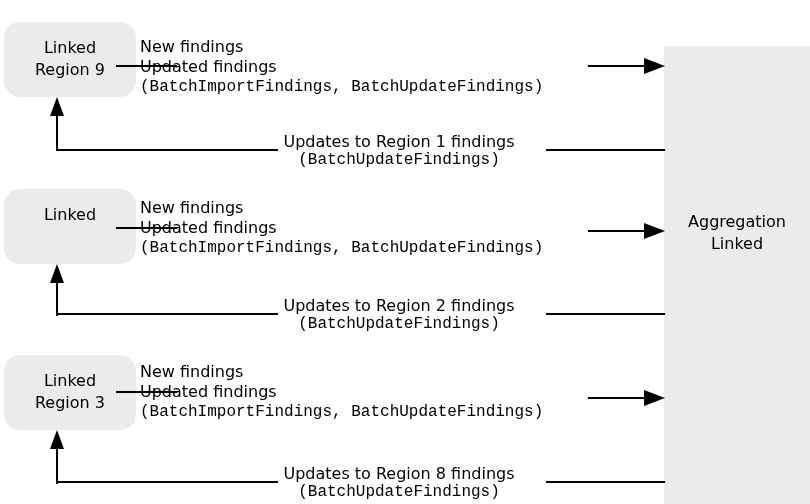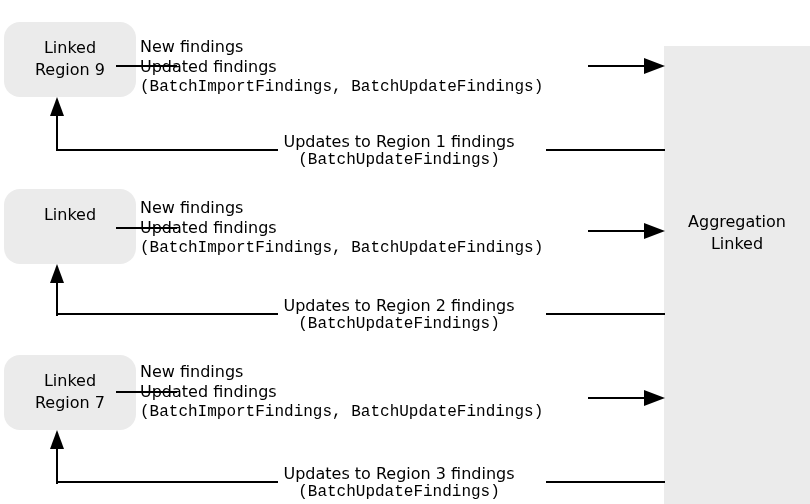--- a/index.html
+++ b/index.html
@@ -162,32 +162,32 @@
 <div class="vline" style="left:56px;top:281px;height:35px"></div>
 <div class="hline" style="left:57px;top:313px;width:221px"></div>
 <div class="hline" style="left:546px;top:313px;width:119px"></div>
 <div class="back-label" style="top:298px">
   <span>Updates to Region 2 findings</span>
   <span class="mono">(BatchUpdateFindings)</span>
 </div>
 
 <div class="region-box" style="top:355px">
   <span>Linked</span>
-  <span>Region 7</span>
+  <span>Region 3</span>
 </div>
 
 <div class="hline" style="left:116px;top:391px;width:61px"></div>
 <div class="fwd-label" style="top:362px">
   <span>New findings</span>
   <span>Updated findings</span>
   <span class="mono">(BatchImportFindings, BatchUpdateFindings)</span>
 </div>
 <div class="hline" style="left:588px;top:397px;width:57px"></div>
 <div class="head-right" style="left:644px;top:390px"></div>
 
 <div class="head-up" style="left:50px;top:430px"></div>
 <div class="vline" style="left:56px;top:447px;height:37px"></div>
 <div class="hline" style="left:57px;top:481px;width:221px"></div>
 <div class="hline" style="left:546px;top:481px;width:119px"></div>
 <div class="back-label" style="top:466px">
-  <span>Updates to Region 3 findings</span>
+  <span>Updates to Region 8 findings</span>
   <span class="mono">(BatchUpdateFindings)</span>
 </div>
 
 </body></html>

